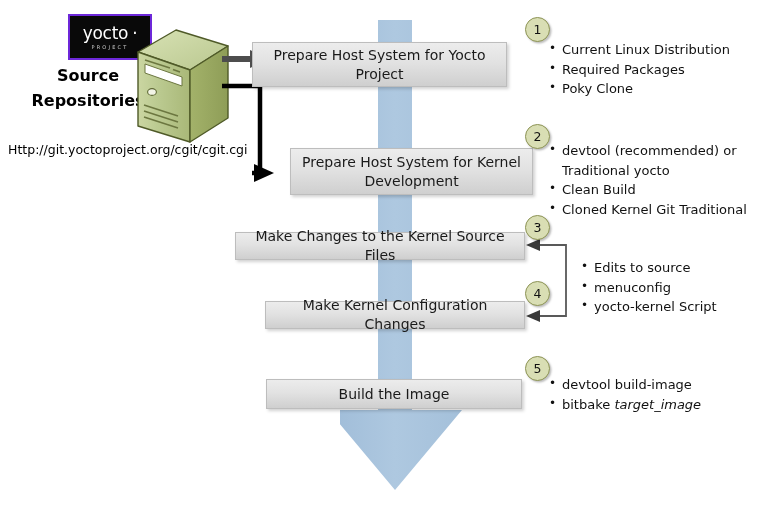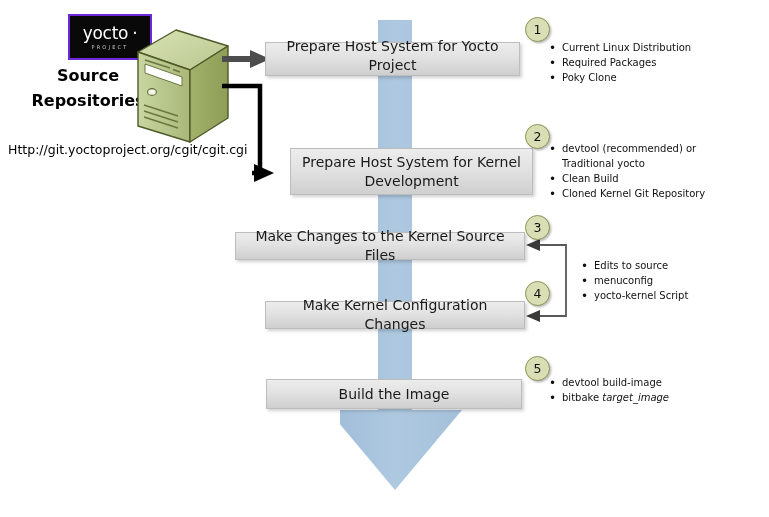--- a/index.html
+++ b/index.html
@@ -71,21 +71,21 @@
     border-radius: 50%;
     background: #d9deb4;
     border: 1.6px solid #8d9455;
     box-shadow: 1.5px 1.5px 2px rgba(0,0,0,0.25);
     display: flex; align-items: center; justify-content: center;
     font-size: 12.5px; color: #111;
     box-sizing: border-box;
   }
 
   
-  .bullets { position: absolute; font-size: 10px; color: #111; line-height: 1.5; }
+  .bullets { position: absolute; font-size: 13px; color: #111; line-height: 1.5; }
   .bullets ul { margin: 0; padding: 0; list-style: none; }
   .bullets li { position: relative; padding-left: 13px; white-space: nowrap; }
   .bullets li::before {
     content: "\2022"; position: absolute; left: 0; top: -1px; font-size: 12px;
   }
   .bullets li .cont { display: block; padding-left: 0; }
   .bullets li .ital { font-style: italic; }
 </style>
 </head>
 <body>
@@ -154,21 +154,21 @@
     <path d="M250,50 L270,59 L250,68 Z" fill="#4d4d4d"></path>
 
     <path d="M222,86 L260,86 L260,173 L252,173" fill="none" stroke="#000000" stroke-width="4.5" stroke-linejoin="miter"></path>
     <path d="M254,164 L274,173 L254,182 Z" fill="#000000"></path>
 
     <path d="M530,245 L566,245 L566,316 L530,316" fill="none" stroke="#595959" stroke-width="1.8"></path>
     <path d="M540,239 L526,245 L540,251 Z" fill="#3a3a3a"></path>
     <path d="M540,310 L526,316 L540,322 Z" fill="#3a3a3a"></path>
   </svg>
 
-  <div class="pbox" style="left:265px; top:42px; width:255px; height:34px;align-items:flex-end;">
+  <div class="pbox" style="left:252px; top:42px; width:255px; height:45px;">
     <span>Prepare Host System for Yocto Project</span>
   </div>
 
   <div class="pbox" style="left:290px; top:148px; width:243px; height:47px; flex-direction:column;">
     <span>Prepare Host System for Kernel</span>
     <span>Development</span>
   </div>
 
   <div class="pbox" style="left:235px; top:232px; width:290px; height:28px;">
     <span>Make Changes to the Kernel Source Files</span>
@@ -206,21 +206,21 @@
     </ul>
   </div>
 
   <div class="bullets" style="left:549px; top:141px;">
     <ul>
       <li>
         <span>devtool (recommended) or</span>
         <span class="cont">Traditional yocto</span>
       </li>
       <li><span>Clean Build</span></li>
-      <li><span>Cloned Kernel Git Repository</span></li>
+      <li><span>Cloned Kernel Git Traditional</span></li>
     </ul>
   </div>
 
   <div class="bullets" style="left:581px; top:258px;">
     <ul>
       <li><span>Edits to source</span></li>
       <li><span>menuconfig</span></li>
       <li><span>yocto-kernel Script</span></li>
     </ul>
   </div>

